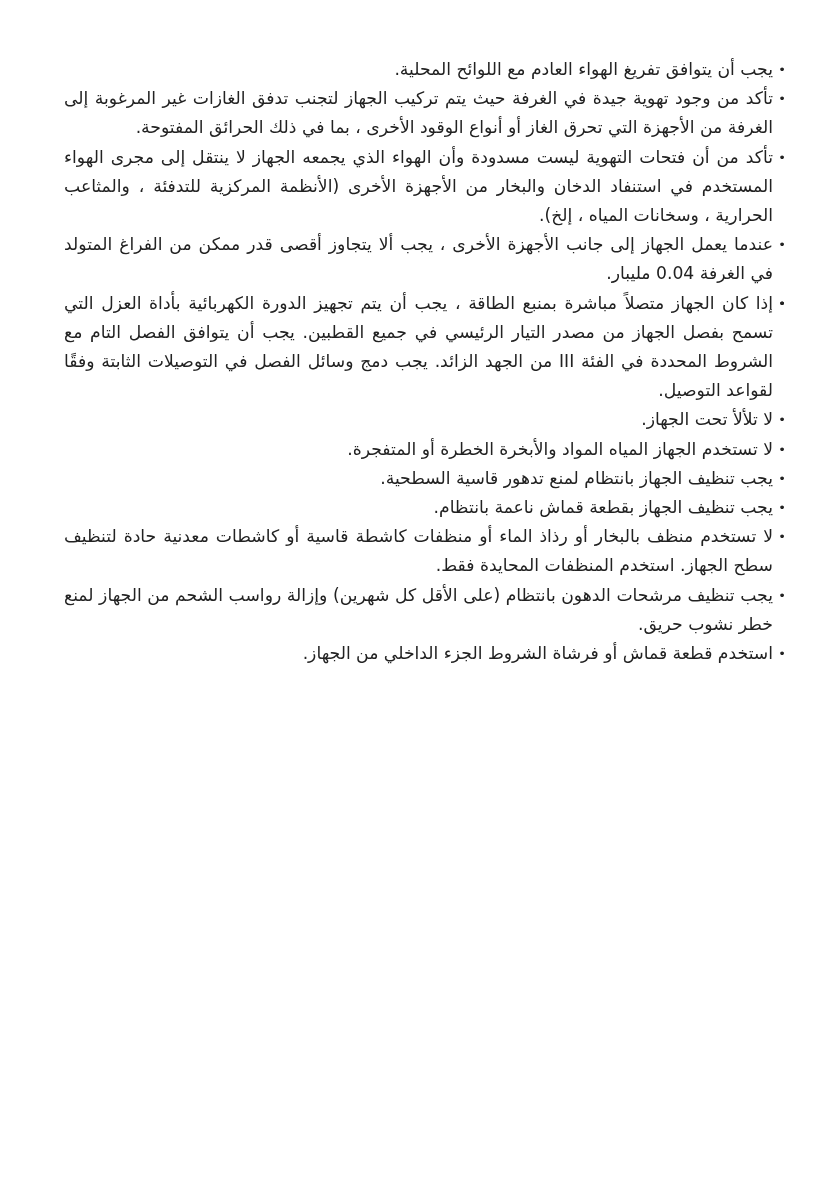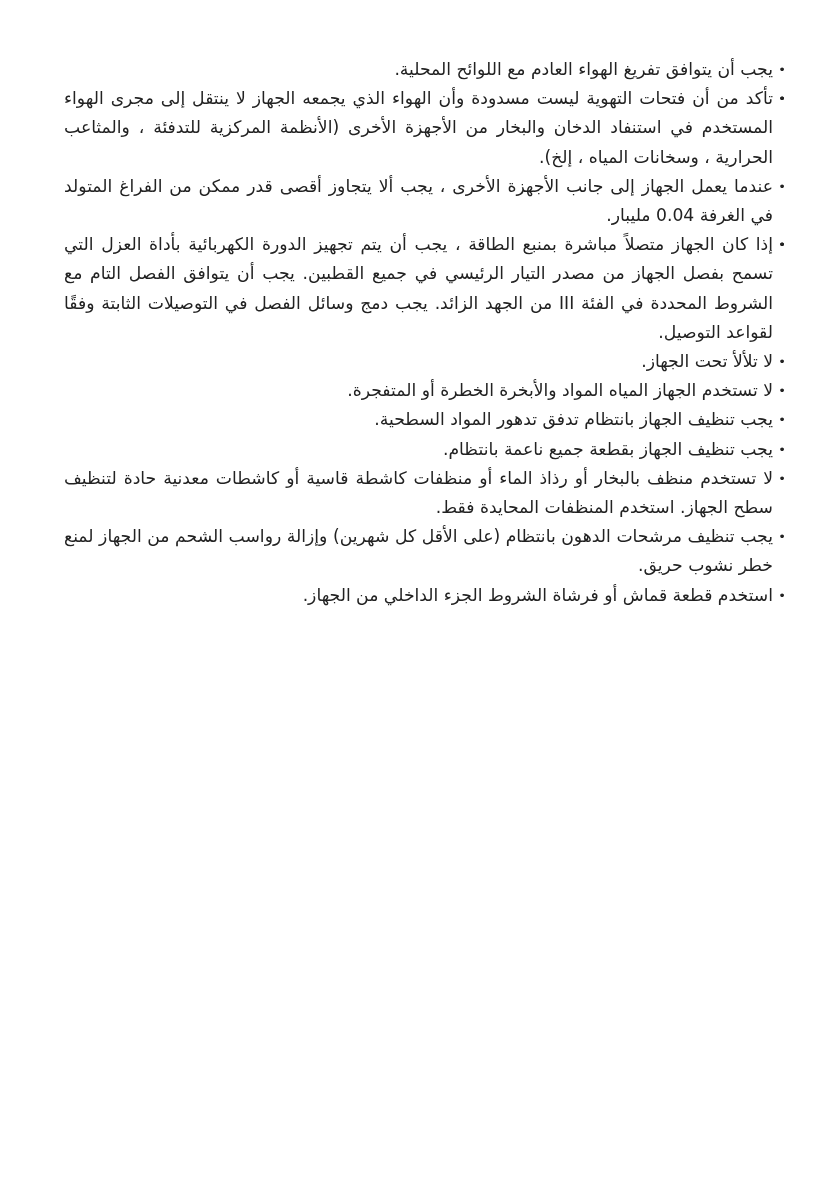--- a/index.html
+++ b/index.html
@@ -30,26 +30,26 @@
     color: #222;
   }
   .txt { display: inline; }
 </style>
 </head>
 <body>
 
 <div class="page">
   <ul class="list">
     <li class="item"><span class="bullet">•</span><span class="txt">يجب أن يتوافق تفريغ الهواء العادم مع اللوائح المحلية.</span></li>
-    <li class="item"><span class="bullet">•</span></li>
+    <li class="item"><span class="bullet">•</span><span class="txt">تأكد من وجود تهوية جيدة في الغرفة حيث يتم تركيب الجهاز لتجنب تدفق الغازات غير المرغوبة إلى الغرفة من الأجهزة التي تحرق الغاز أو أنواع الوقود الأخرى ، بما في ذلك الحرائق المفتوحة.</span></li>
     <li class="item"><span class="bullet">•</span><span class="txt">تأكد من أن فتحات التهوية ليست مسدودة وأن الهواء الذي يجمعه الجهاز لا ينتقل إلى مجرى الهواء المستخدم في استنفاد الدخان والبخار من الأجهزة الأخرى (الأنظمة المركزية للتدفئة ، والمثاعب الحرارية ، وسخانات المياه ، إلخ).</span></li>
     <li class="item"><span class="bullet">•</span><span class="txt">عندما يعمل الجهاز إلى جانب الأجهزة الأخرى ، يجب ألا يتجاوز أقصى قدر ممكن من الفراغ المتولد في الغرفة 0.04 مليبار.</span></li>
     <li class="item"><span class="bullet">•</span></li>
     <li class="item"><span class="bullet">•</span><span class="txt">إذا كان الجهاز متصلاً مباشرة بمنبع الطاقة ، يجب أن يتم تجهيز الدورة الكهربائية بأداة العزل التي تسمح بفصل الجهاز من مصدر التيار الرئيسي في جميع القطبين. يجب أن يتوافق الفصل التام مع الشروط المحددة في الفئة III من الجهد الزائد. يجب دمج وسائل الفصل في التوصيلات الثابتة وفقًا لقواعد التوصيل.</span></li>
     <li class="item"><span class="bullet">•</span><span class="txt">لا تلألأ تحت الجهاز.</span></li>
     <li class="item"><span class="bullet">•</span><span class="txt">لا تستخدم الجهاز المياه المواد والأبخرة الخطرة أو المتفجرة.</span></li>
-    <li class="item"><span class="bullet">•</span><span class="txt">يجب تنظيف الجهاز بانتظام تدفق تدهور المواد السطحية.</span></li>
-    <li class="item"><span class="bullet">•</span><span class="txt">يجب تنظيف الجهاز بقطعة جميع ناعمة بانتظام.</span></li>
+    <li class="item"><span class="bullet">•</span><span class="txt">يجب تنظيف الجهاز بانتظام لمنع تدهور قاسية السطحية.</span></li>
+    <li class="item"><span class="bullet">•</span><span class="txt">يجب تنظيف الجهاز بقطعة قماش ناعمة بانتظام.</span></li>
     <li class="item"><span class="bullet">•</span><span class="txt">لا تستخدم منظف بالبخار أو رذاذ الماء أو منظفات كاشطة قاسية أو كاشطات معدنية حادة لتنظيف سطح الجهاز. استخدم المنظفات المحايدة فقط.</span></li>
     <li class="item"><span class="bullet">•</span><span class="txt">يجب تنظيف مرشحات الدهون بانتظام (على الأقل كل شهرين) وإزالة رواسب الشحم من الجهاز لمنع خطر نشوب حريق.</span></li>
     <li class="item"><span class="bullet">•</span><span class="txt">استخدم قطعة قماش أو فرشاة الشروط الجزء الداخلي من الجهاز.</span></li>
   </ul>
 </div>
 
 </body></html>

